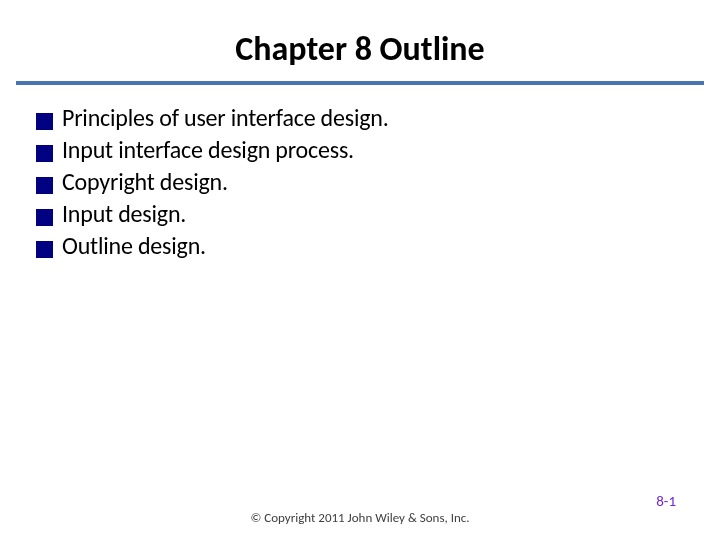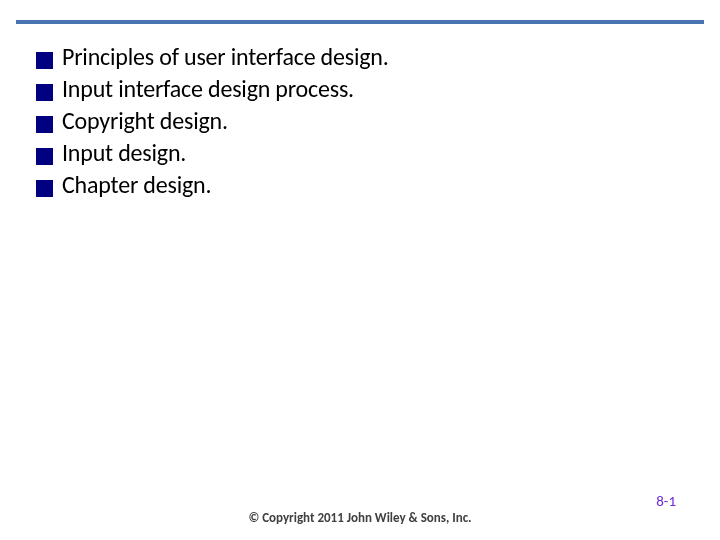--- a/index.html
+++ b/index.html
@@ -61,40 +61,40 @@
     bottom: 30px;
     width: 100%;
   }
   .copyright {
     position: absolute;
     left: 0;
     right: 0;
     text-align: center;
     font-size: 13px;
     color: #404040;
-    font-weight: bold;
   }
   .pagenum {
     position: absolute;
     right: 44px;
     bottom: 0;
     font-size: 15px;
     color: #6d28d9;
     margin-top: 23px;
   }
 </style>
 </head>
 <body>
 
 <div class="slide">
+  <div class="title">Chapter 8 Outline</div>
   <div class="rule"></div>
   <ul class="bullets">
     <li>Principles of user interface design.</li>
     <li>Input interface design process.</li>
     <li>Copyright design.</li>
     <li>Input design.</li>
-    <li>Chapter design.</li>
+    <li>Outline design.</li>
   </ul>
   <div class="footer">
     <div class="copyright">© Copyright 2011 John Wiley &amp; Sons, Inc.</div>
     <div class="pagenum">8-1</div>
   </div>
 </div>
 
 </body></html>

